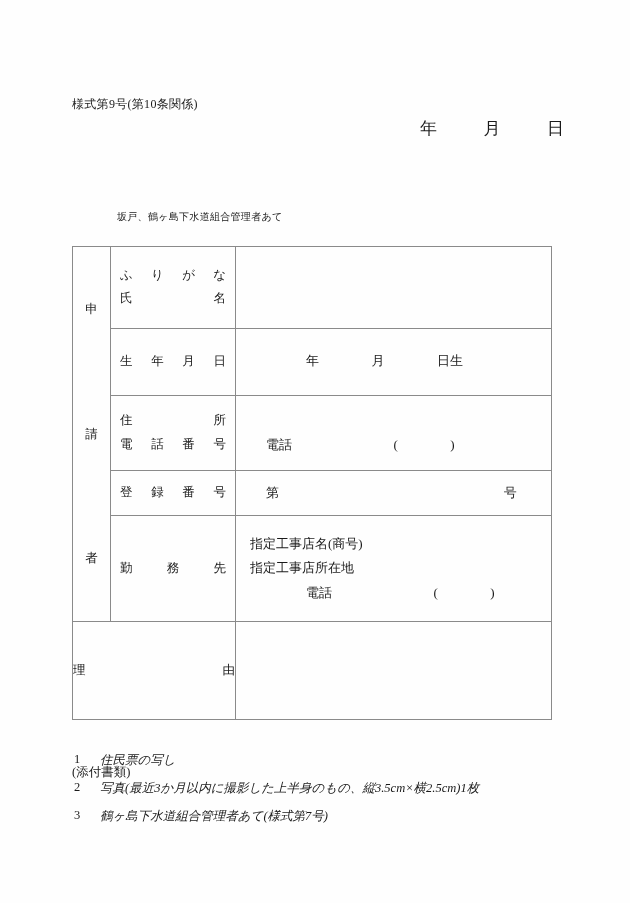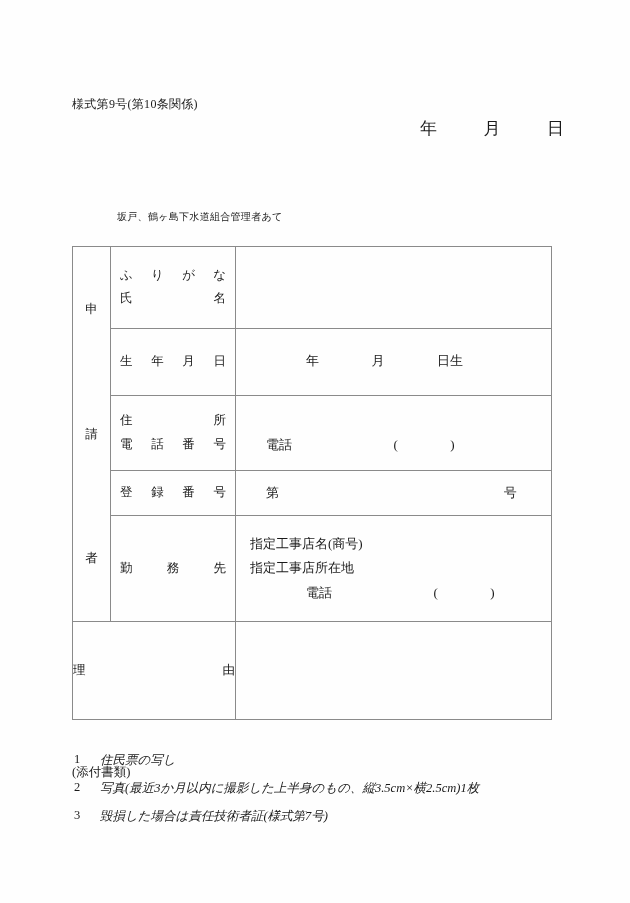--- a/index.html
+++ b/index.html
@@ -315,17 +315,17 @@
     <div class="note-row">
       <span class="note-num">1</span>
       <span class="note-txt">住民票の写し</span>
     </div>
     <div class="note-row">
       <span class="note-num">2</span>
       <span class="note-txt">写真(最近3か月以内に撮影した上半身のもの、縦3.5cm×横2.5cm)1枚</span>
     </div>
     <div class="note-row">
       <span class="note-num">3</span>
-      <span class="note-txt">毀損した場合は責任技術者証(様式第7号)</span>
+      <span class="note-txt">鶴ヶ島下水道組合管理者あて(様式第7号)</span>
     </div>
   </div>
 
 </div>
 
 </body></html>

